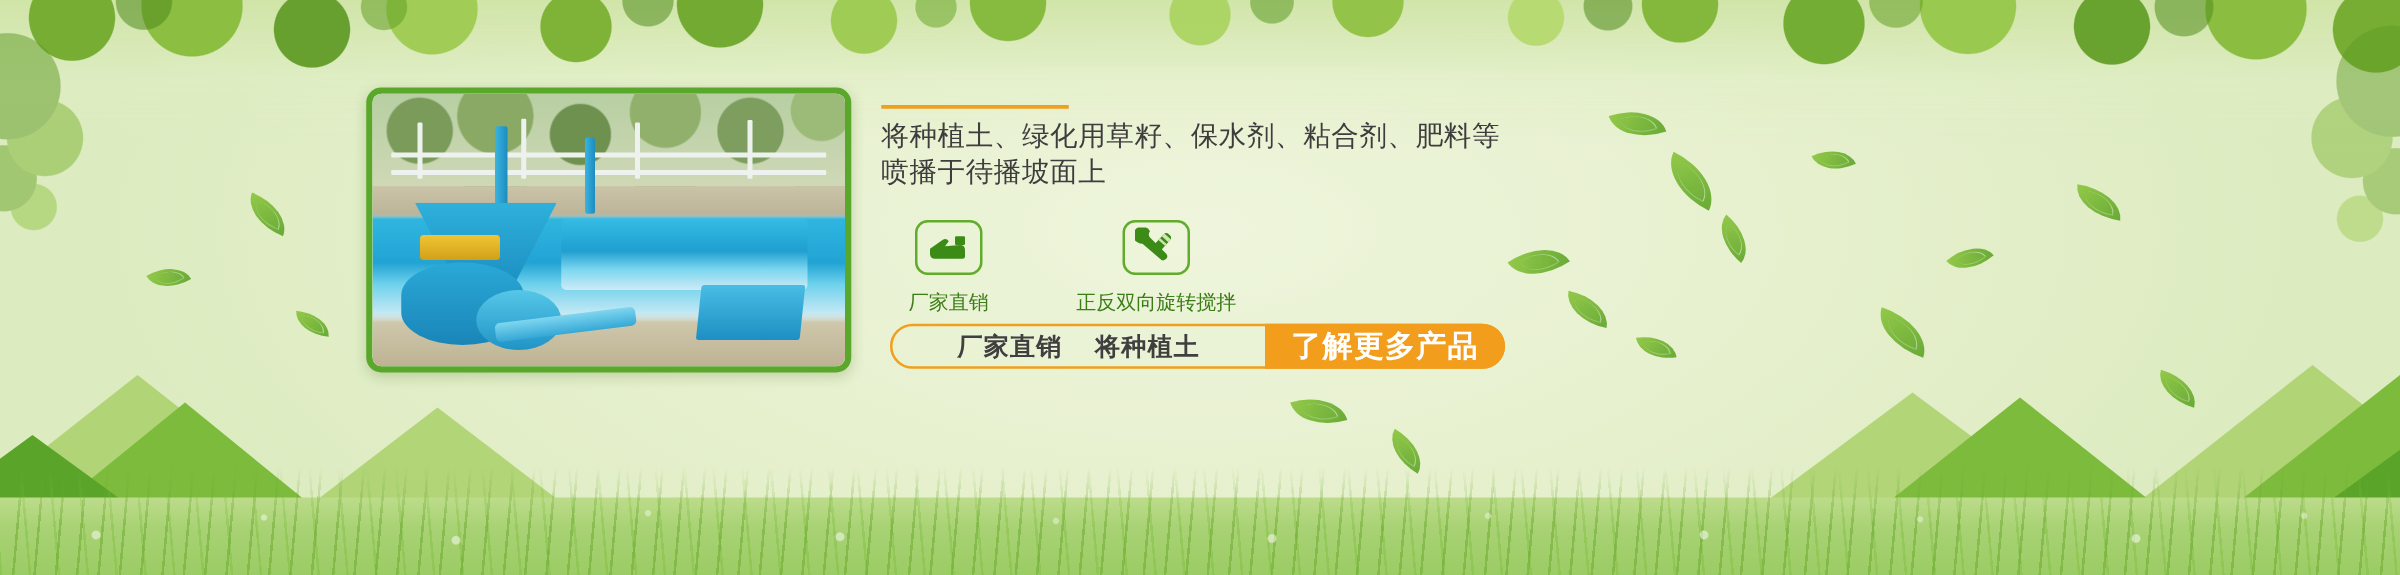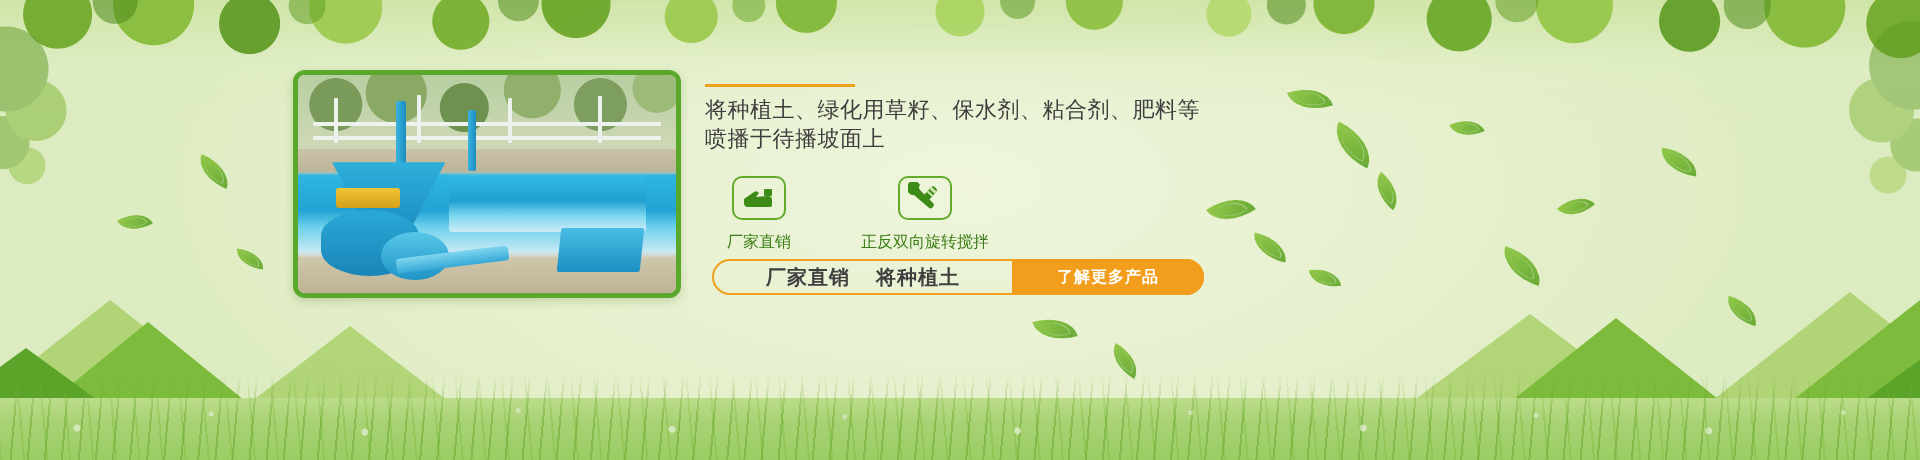--- a/index.html
+++ b/index.html
@@ -264,21 +264,21 @@
   .cta-text {
     flex:1; display:flex; align-items:center; justify-content:center; gap:26px;
     font-size:20px; color:#3f3f3f; font-weight:bold; letter-spacing:1px;
     white-space:nowrap;
   }
   .cta-btn {
     height:36px; min-width:192px;
     margin:-2px -2px -2px 0;
     background:#f29d1b;
     border-radius:0 18px 18px 0;
-    color:#fff; font-size:16px; font-weight:bold; letter-spacing:1px;
+    color:#fff; font-size:24px; font-weight:bold; letter-spacing:1px;
     display:flex; align-items:center; justify-content:center;
     white-space:nowrap;
     cursor:pointer;
   }
 </style>
 </head>
 <body>
 
 <div id="banner">
 

